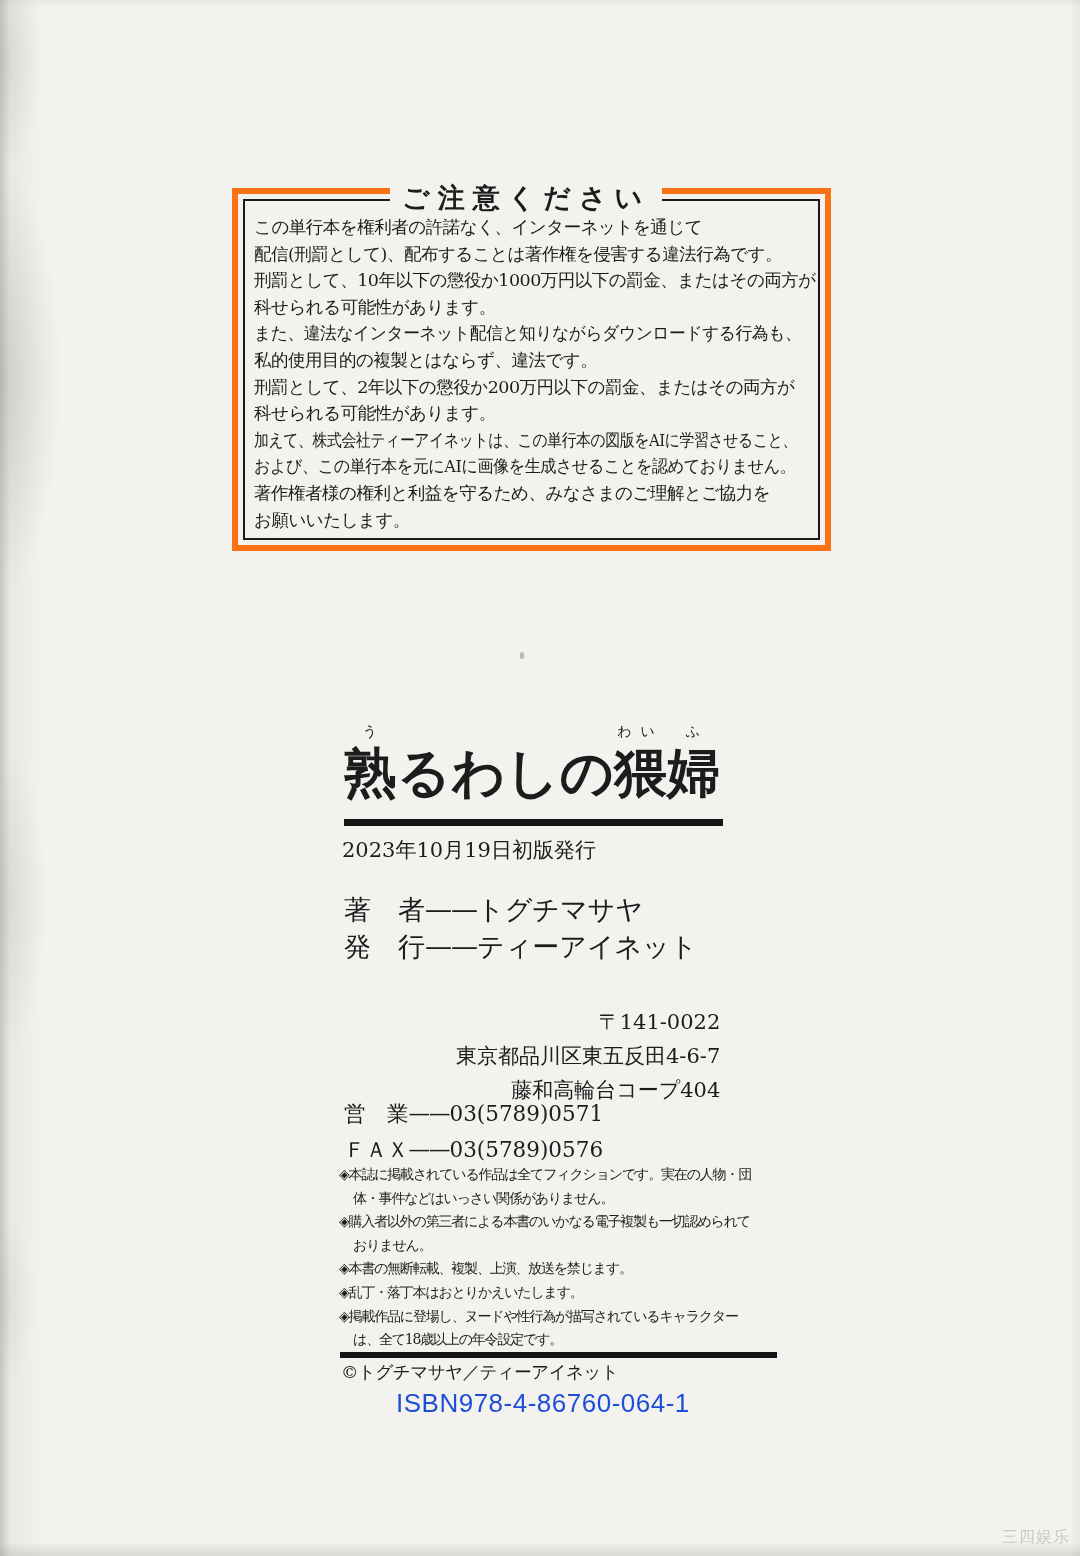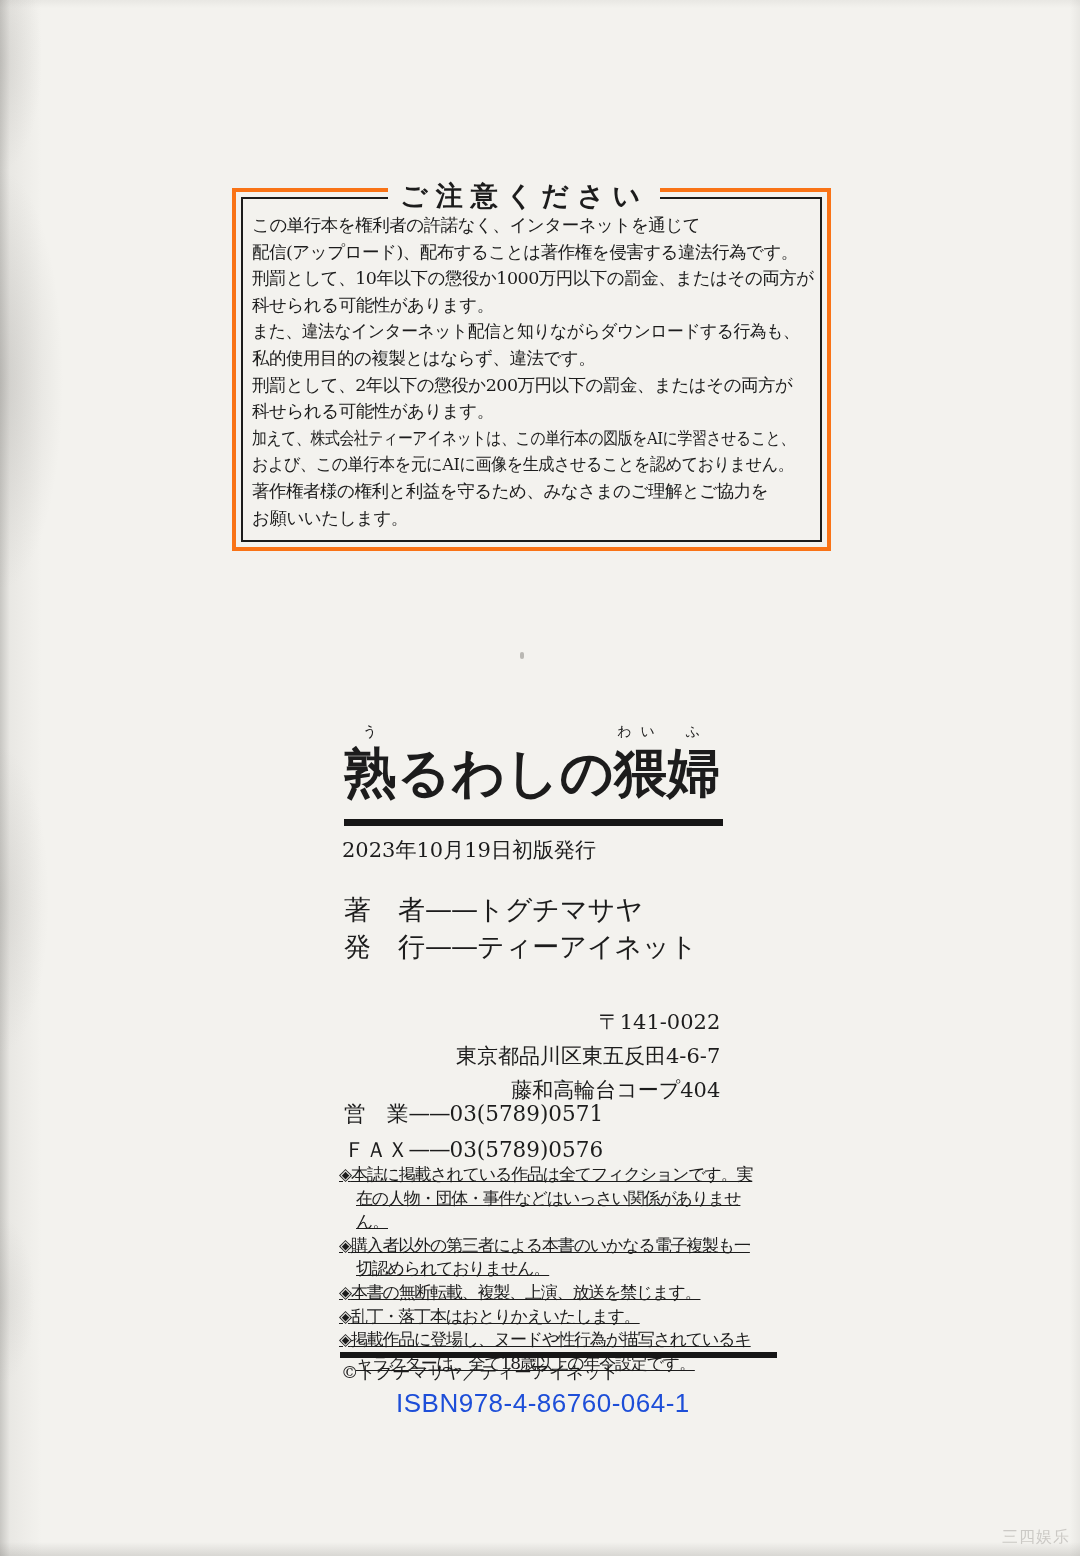--- a/index.html
+++ b/index.html
@@ -15,21 +15,21 @@
       radial-gradient(50px 120px ellipse at 0px 1300px, rgba(150,148,144,.16), transparent 70%),
       linear-gradient(90deg, rgba(120,118,114,.35) 0, rgba(160,158,154,.12) 10px, rgba(0,0,0,0) 42px),
       linear-gradient(0deg, rgba(120,118,114,.22) 0, rgba(0,0,0,0) 14px),
       linear-gradient(180deg, rgba(140,138,134,.10) 0, rgba(0,0,0,0) 8px),
       linear-gradient(270deg, rgba(140,138,134,.10) 0, rgba(0,0,0,0) 10px);
   }
 
   
   .notice-outer{
     position:absolute;left:232px;top:188px;width:599px;height:363px;
-    border:4px solid #f97316;box-sizing:border-box;
+    border:6px solid #f97316;box-sizing:border-box;
   }
   .notice-inner{
     position:absolute;inset:5px;border:2px solid #1b1b1b;box-sizing:border-box;
   }
   .notice-title{
     position:absolute;left:152px;top:4px;transform:translateY(-50%);
     background:#f3f2ee;padding:0 12px;white-space:nowrap;
     font-size:27px;letter-spacing:8px;font-weight:600;z-index:2;
   }
   .notice-lines{
@@ -53,39 +53,39 @@
 
   .title-rule{position:absolute;left:344px;top:819px;width:379px;height:7px;background:#161616;}
   .edition{position:absolute;left:342px;top:836px;font-size:21px;}
 
   .credits{position:absolute;left:344px;top:891px;font-size:27px;line-height:37px;}
   .addr{position:absolute;left:456px;top:1005px;font-size:21px;line-height:34px;text-align:right;}
   .contacts{position:absolute;left:344px;top:1096px;font-size:21.5px;line-height:36px;}
   .sep{letter-spacing:-1px;}
 
   .notes{position:absolute;left:339px;top:1163px;width:416px;
-    font-size:17px;line-height:23.6px;letter-spacing:-1.2px;text-decoration:underline;}
+    font-size:14px;line-height:23.6px;letter-spacing:-1.2px;}
   .note{padding-left:1em;text-indent:-1em;}
 
   .bottom-rule{position:absolute;left:340px;top:1352px;width:437px;height:6px;background:#161616;}
   .copyright{position:absolute;left:341px;top:1360px;font-size:17.5px;letter-spacing:-0.5px;}
   .isbn{position:absolute;left:396px;top:1388px;font-size:26px;letter-spacing:.5px;
     font-family:"Liberation Sans","DejaVu Sans",sans-serif;color:#1d4ed8;}
   .watermark{position:absolute;left:1002px;top:1527px;font-size:16px;color:#cbc9c5;
     font-family:Liberation Serif, serif;letter-spacing:1px;}
 </style>
 </head>
 <body>
 
 <div class="notice-outer">
   <div class="notice-inner"></div>
   <div class="notice-title">ご注意ください</div>
   <div class="notice-lines">
     <div class="nb-line">この単行本を権利者の許諾なく、インターネットを通じて</div>
-    <div class="nb-line">配信(アップロード)、配布することは著作権を侵害する違法行為です。</div>
+    <div class="nb-line">配信(刑罰として)、配布することは著作権を侵害する違法行為です。</div>
     <div class="nb-line">刑罰として、10年以下の懲役か1000万円以下の罰金、またはその両方が</div>
     <div class="nb-line">科せられる可能性があります。</div>
     <div class="nb-line">また、違法なインターネット配信と知りながらダウンロードする行為も、</div>
     <div class="nb-line">私的使用目的の複製とはならず、違法です。</div>
     <div class="nb-line">刑罰として、2年以下の懲役か200万円以下の罰金、またはその両方が</div>
     <div class="nb-line">科せられる可能性があります。</div>
     <div class="nb-line">加えて、株式会社ティーアイネットは、この単行本の図版をAIに学習させること、</div>
     <div class="nb-line">および、この単行本を元にAIに画像を生成させることを認めておりません。</div>
     <div class="nb-line">著作権者様の権利と利益を守るため、みなさまのご理解とご協力を</div>
     <div class="nb-line">お願いいたします。</div>

